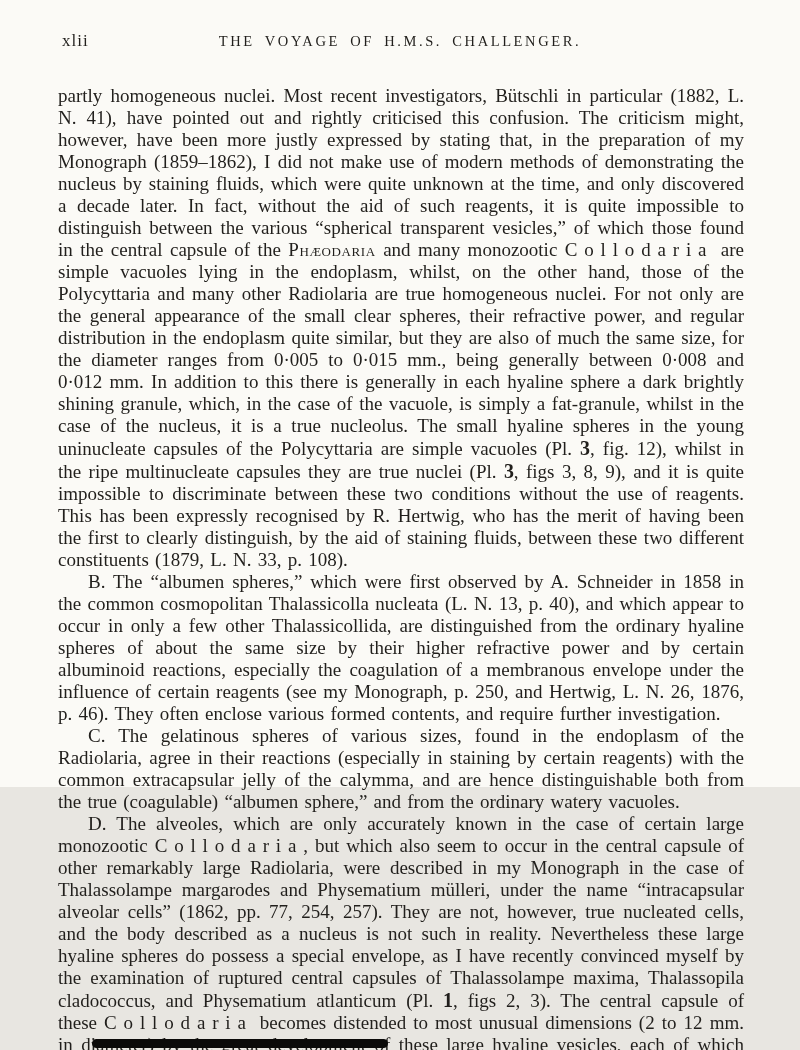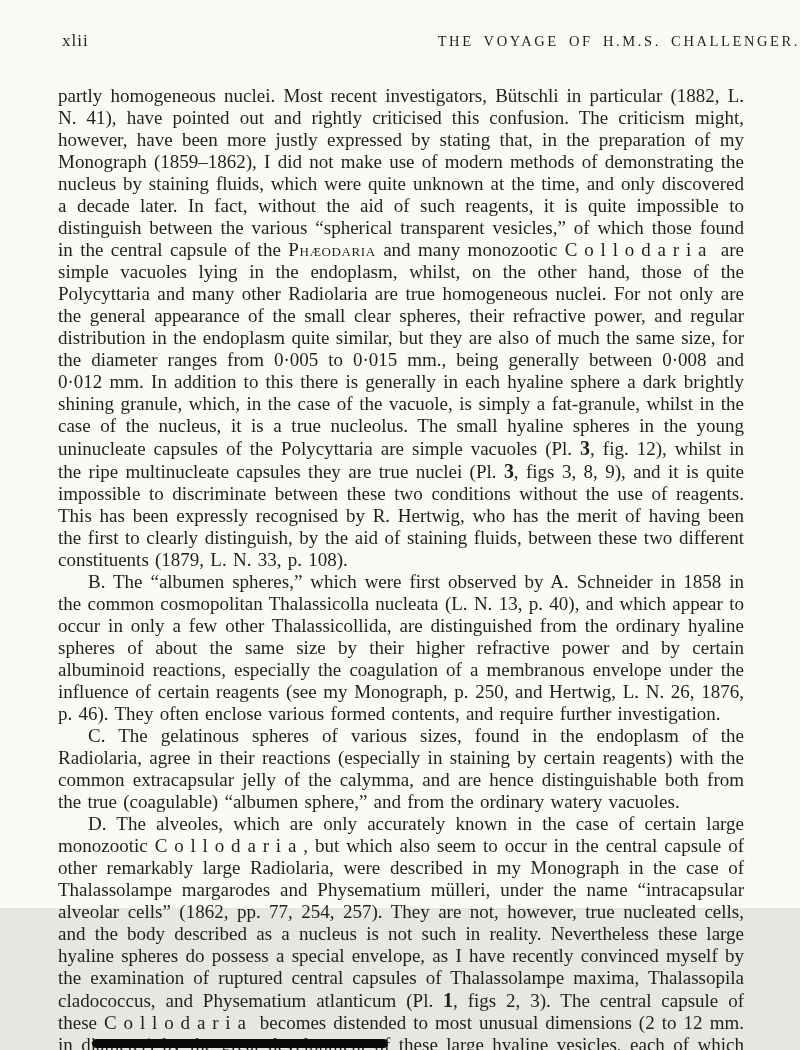--- a/index.html
+++ b/index.html
@@ -8,41 +8,41 @@
     background: #e8e6e1;
   }
   body {
     width: 800px;
     height: 1050px;
     overflow: hidden;
   }
   .page {
     position: relative;
     width: 800px;
-    height: 908px;
+    height: 787px;
     background: #fbfaf6;
     color: #211f1c;
     font-family: "Liberation Serif", serif;
     box-sizing: border-box;
   }
   .page-header {
     position: relative;
     height: 22px;
     padding-top: 33px;
   }
   .folio {
     position: absolute;
     left: 62px;
     top: 31px;
     font-size: 17px;
     letter-spacing: 1px;
   }
   .running-title {
     display: block;
-    text-align: right;
+    text-align: center;
     font-size: 14.5px;
     letter-spacing: 2.6px;
     word-spacing: 4px;
     white-space: nowrap;
   }
   .page-body {
     margin: 30px 56px 0 58px;
     text-align: justify;
     font-size: 19px;
     line-height: 22px;

